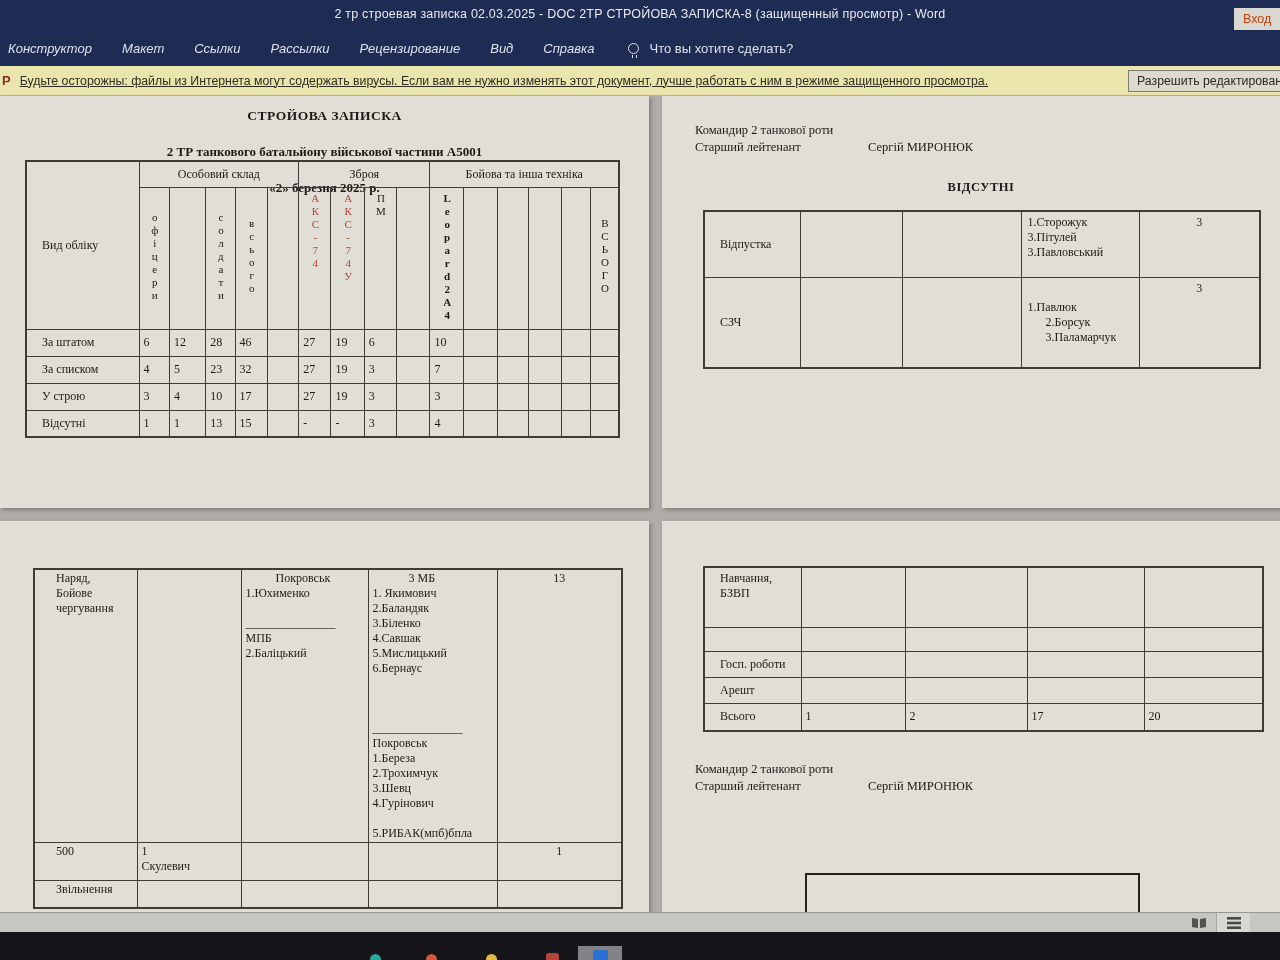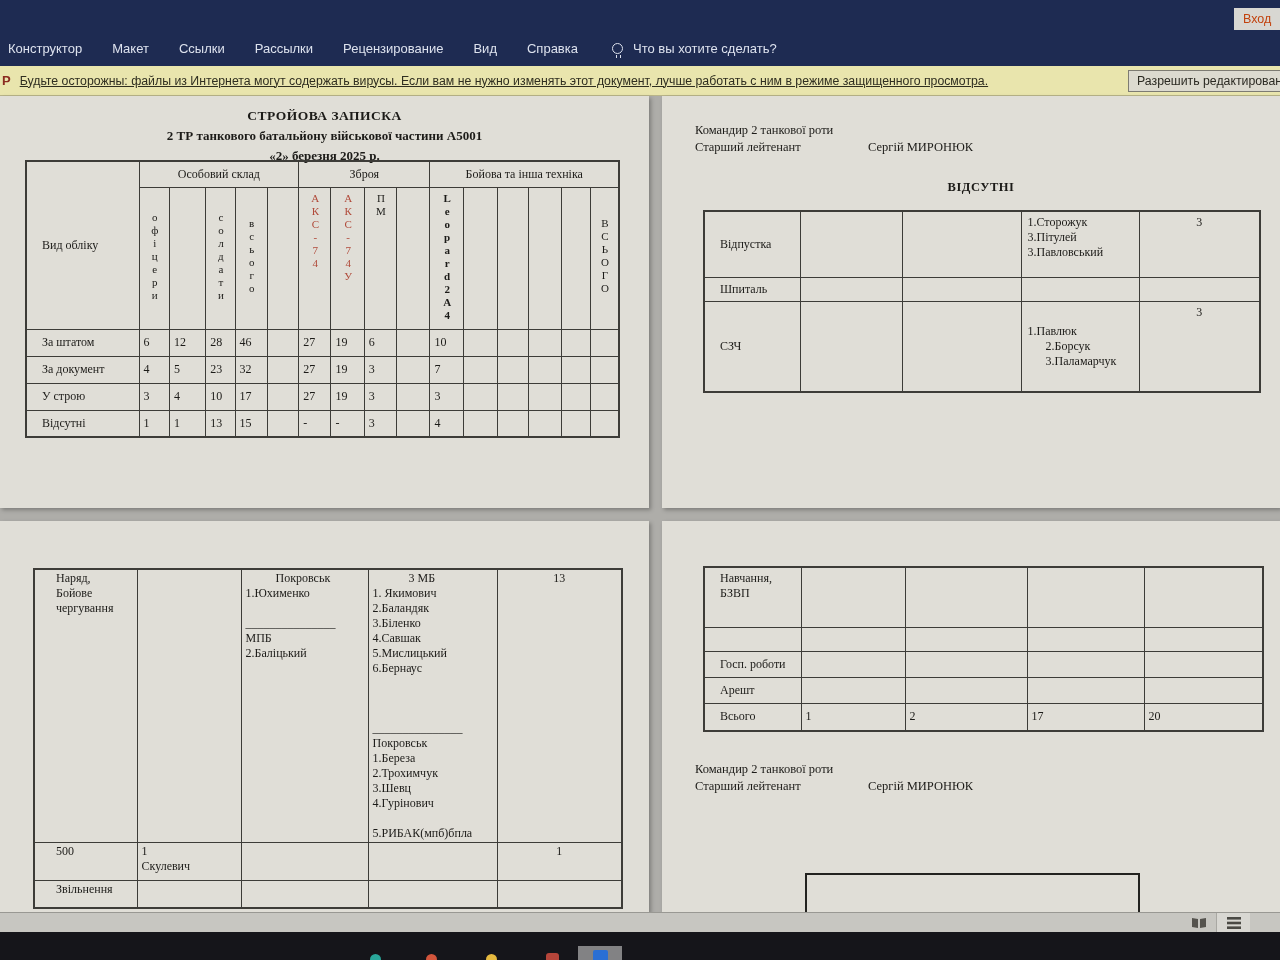--- a/index.html
+++ b/index.html
@@ -12,21 +12,21 @@
   .titlebar .title { position:absolute; left:0; right:0; top:7px; text-align:center;
     font-size:12.5px; letter-spacing:.2px; white-space:nowrap; }
   .signin { position:absolute; right:0; top:8px; width:46px; height:22px;
     background:#d8d7d2; color:#c2410c; border:none; font-size:12.5px; text-align:left;
     padding-left:9px; overflow:hidden; white-space:nowrap; }
 
   
   .ribbon { position:absolute; left:0; top:30px; width:1280px; height:36px;
     background:#1e2b52; color:#dde2ee; display:flex; align-items:center; gap:30px;
     padding-left:8px; font-size:13px; }
-  .ribbon .tab { white-space:nowrap; cursor:default; }
+  .ribbon .tab { white-space:nowrap; cursor:default;font-style:italic; }
   .bulb { width:11px; height:11px; border:1.5px solid #dde2ee; border-radius:50%;
     display:inline-block; position:relative; margin-left:4px; }
   .bulb::after { content:""; position:absolute; left:3px; top:11px; width:3px; height:3px;
     border-left:1.5px solid #dde2ee; border-right:1.5px solid #dde2ee; }
   .assistant-group { display:flex; align-items:center; gap:10px; }
 
   
   .warnbar { position:absolute; left:0; top:66px; width:1280px; height:30px;
     background:#e9e5ad; display:flex; align-items:center; overflow:hidden;
     border-bottom:1px solid #b9b58a; }
@@ -43,21 +43,21 @@
   .page { position:absolute; background:#e0ded7; overflow:hidden;
     box-shadow:2px 2px 4px rgba(0,0,0,.28);
     font-family:"Liberation Serif", serif; color:#1c1b18; }
   .page1 { left:0;   top:0;    width:649px; height:412px; }
   .page2 { left:662px; top:0;  width:618px; height:412px; }
   .page3 { left:0;   top:425px; width:649px; height:391px; }
   .page4 { left:662px; top:425px; width:618px; height:391px; }
 
   .c { text-align:center; }
   .doc-title { margin-top:12px; font-size:13.5px; font-weight:bold; letter-spacing:.5px; }
-  .doc-sub { margin-top:4px; font-size:13px; font-weight:bold; }
+  .doc-sub { margin-top:20px; font-size:13px; font-weight:bold; }
 
   table { border-collapse:collapse; table-layout:fixed; }
   td { border:1px solid #3d3c38; font-size:12px; vertical-align:middle;
     padding:1px 4px; overflow:hidden; }
   .tbl { border:2px solid #3d3c38; }
 
   
   .t1 { position:absolute; left:25px; top:64px; width:595px; }
   .t1 td { height:27px; }
   .t1 .grp { text-align:center; font-size:12px; height:26px; }
@@ -108,20 +108,21 @@
   .tb-sq { position:absolute; width:13px; height:13px; bottom:-6px; border-radius:3px; }
   .tb-tile { position:absolute; width:44px; height:14px; bottom:0;
     background:rgba(220,220,220,.55); }
   .tb-tile .blue { position:absolute; left:15px; top:4px; width:15px; height:14px;
     background:#2a6fd4; border-radius:2px; }
 </style>
 </head>
 <body>
 
 <div class="titlebar">
+  <div class="title">2 тр строевая записка 02.03.2025 - DOC 2ТР СТРОЙОВА ЗАПИСКА-8 (защищенный просмотр)  -  Word</div>
   <button class="signin">Вход</button>
 </div>
 
 <div class="ribbon">
   <span class="tab">Конструктор</span>
   <span class="tab">Макет</span>
   <span class="tab">Ссылки</span>
   <span class="tab">Рассылки</span>
   <span class="tab">Рецензирование</span>
   <span class="tab">Вид</span>
@@ -200,21 +201,21 @@
         <td>6</td>
         <td></td>
         <td>10</td>
         <td></td>
         <td></td>
         <td></td>
         <td></td>
         <td></td>
       </tr>
       <tr>
-        <td class="rowlab">За документ</td>
+        <td class="rowlab">За списком</td>
         <td>4</td>
         <td>5</td>
         <td>23</td>
         <td>32</td>
         <td></td>
         <td>27</td>
         <td>19</td>
         <td>3</td>
         <td></td>
         <td>7</td>
@@ -284,27 +285,20 @@
       </colgroup>
       <tbody>
       <tr style="height:66px">
         <td class="rowlab">Відпустка</td>
         <td></td>
         <td></td>
         <td class="pre names topcell">1.Сторожук
 3.Пітулей
 3.Павловський</td>
         <td class="totcell">3</td>
-      </tr>
-      <tr style="height:24px">
-        <td class="rowlab">Шпиталь</td>
-        <td></td>
-        <td></td>
-        <td></td>
-        <td></td>
       </tr>
       <tr style="height:91px">
         <td class="rowlab">СЗЧ</td>
         <td></td>
         <td></td>
         <td class="pre names">1.Павлюк
       2.Борсук
       3.Паламарчук</td>
         <td class="totcell">3</td>
       </tr>

